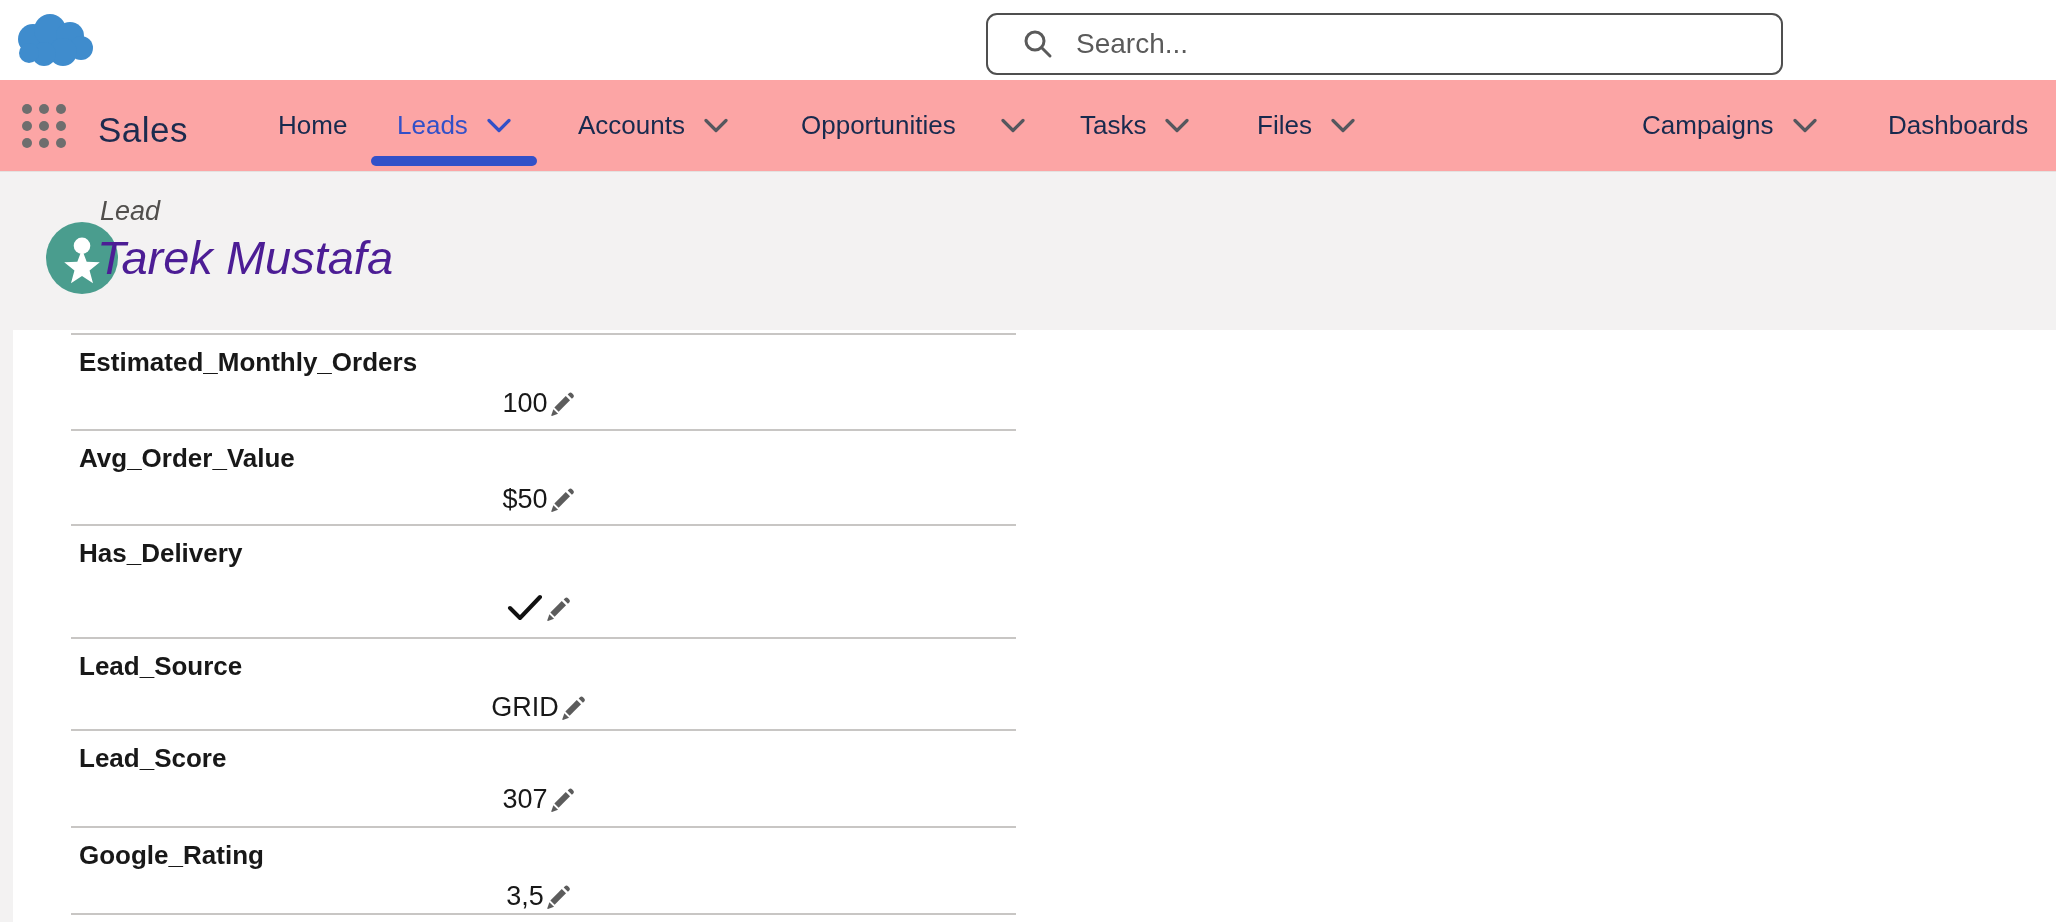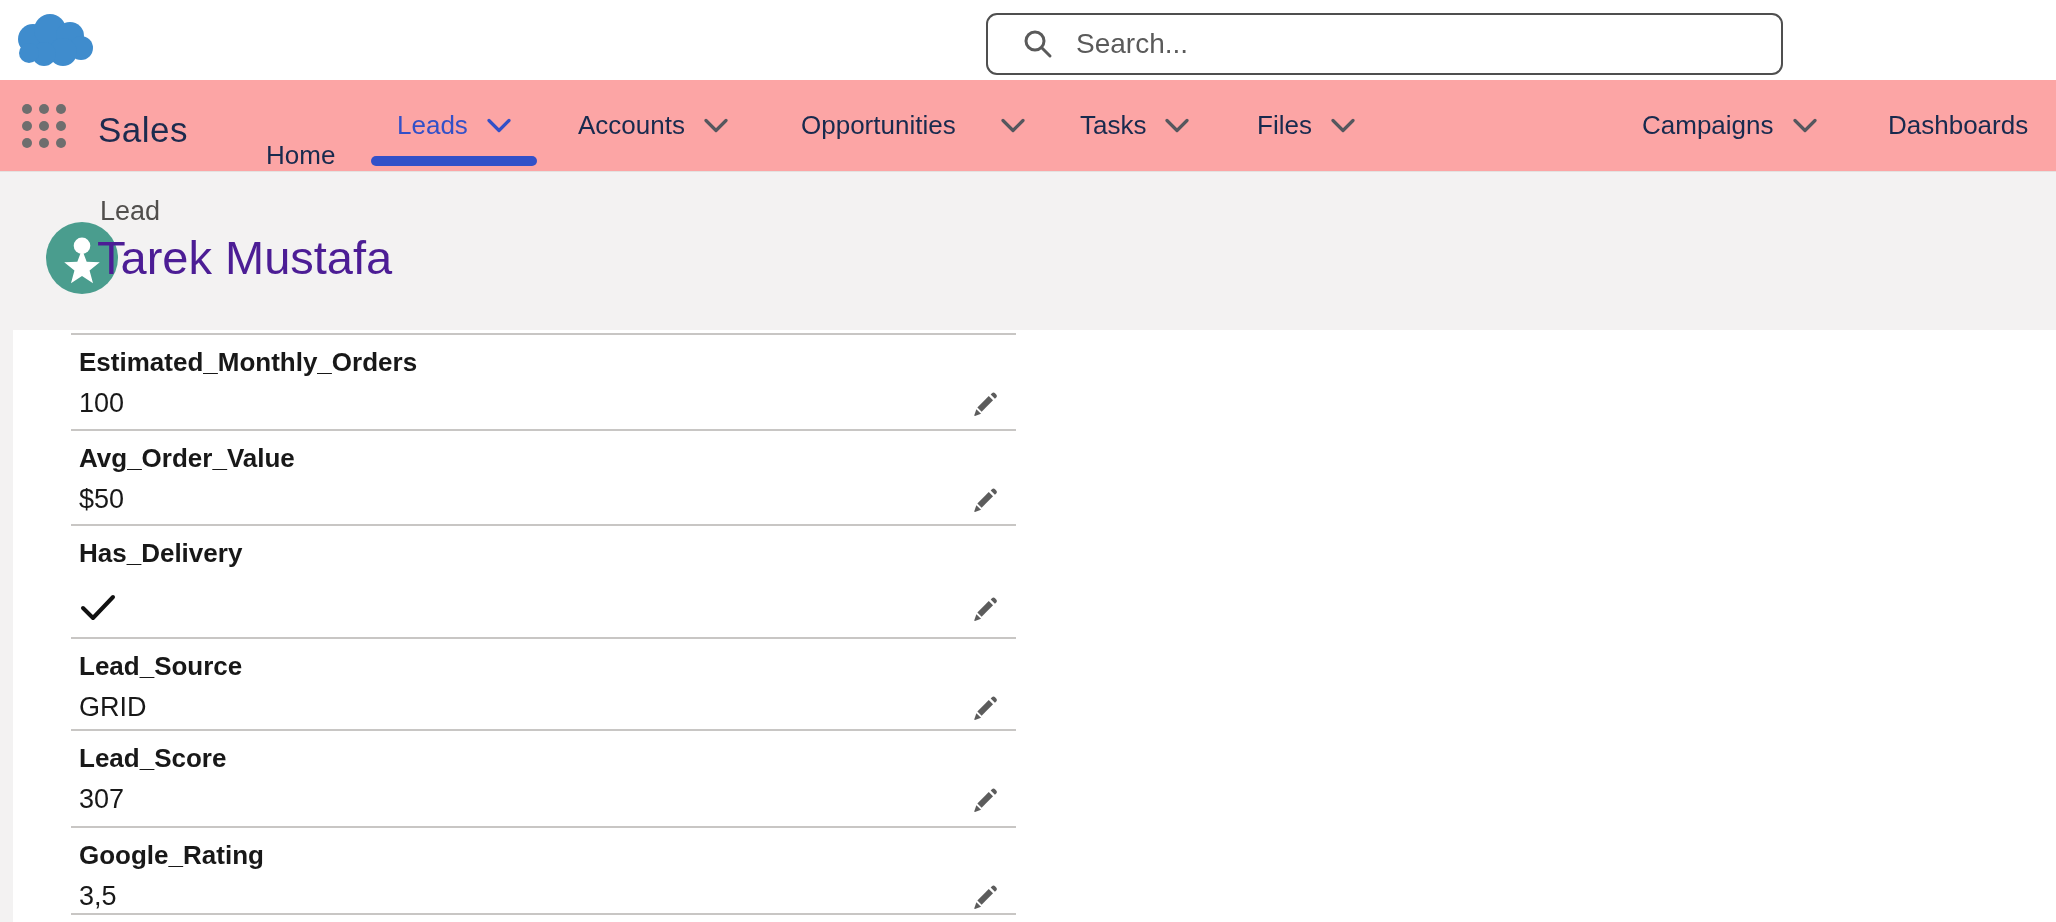--- a/index.html
+++ b/index.html
@@ -29,38 +29,38 @@
   .tab { position:absolute; top:0; height:91px; display:flex; align-items:center; cursor:pointer;
          font-size:26px; font-weight:500; color:#182a4e; white-space:nowrap; }
   .tab .chev { margin-left:19px; width:24px; height:15px; }
   .tab .chev path { stroke:#55575e; stroke-width:3.2; fill:none; stroke-linecap:round; stroke-linejoin:round; }
   .tab.active { color:#3250c8; }
   .tab.active .chev path { stroke:#3250c8; }
   .underline { position:absolute; left:-26px; right:-26px; bottom:5px; height:10px;
                border-radius:6px; background:#3250c8; }
 
   
-  .t0{left:266px;align-items:flex-end;} .t1{left:397px;} .t2{left:578px;} .t3{left:801px;gap:26px;} .t4{left:1080px;}
+  .t0{left:278px;} .t1{left:397px;} .t2{left:578px;} .t3{left:801px;gap:26px;} .t4{left:1080px;}
   .t5{left:1257px;} .t6{left:1423px;} .t7{left:1642px;} .t8{left:1888px;}
 
   
-  .band { position:absolute; left:0; top:172px; width:2056px; height:158px; background:#f3f2f2; }
+  .band { position:absolute; left:0; top:172px; width:2056px; height:158px; background:#f3f2f2;font-style:italic; }
   .avatar { position:absolute; left:46px; top:50px; width:72px; height:72px; border-radius:50%;
             background:#4a9d8e; overflow:hidden; }
   .entity { position:absolute; left:100px; top:24px; font-size:27px; color:#514f4d; }
   .rec-title { position:absolute; left:97px; top:58px; font-size:47px; color:#4c1d95; }
 
   
   .content { position:absolute; left:13px; top:330px; right:0; bottom:0; background:#ffffff; }
   .leftgutter { position:absolute; left:0; top:330px; width:13px; bottom:0; background:#f3f2f2; }
 
   .fieldlist { position:absolute; left:58px; top:3px; width:945px; border-top:2px solid #c8c6c4; }
   .frow { position:relative; border-bottom:2px solid #c8c6c4; padding:12px 0 4px 8px; }
   .frow .flabel { font-size:26px; font-weight:bold; color:#181818; line-height:30px; }
-  .frow .fvalline { display:flex; align-items:center; justify-content:space-between;
+  .frow .fvalline { display:flex; align-items:center; justify-content:center;
                     margin-top:8px; height:36px; }
   .frow .fval { font-size:27px; color:#181818; }
   .editbtn { border:none; background:transparent; cursor:pointer; width:32px; height:32px;
              margin-right:13px; padding:0; }
   .editbtn svg { width:30px; height:30px; display:block; }
   .checkmark { width:38px; height:30px; }
 
   .h96{height:96px;} .h95{height:95px;} .h113{height:113px;} .h92{height:92px;}
   .h97{height:97px;} .h87{height:87px;}
   

